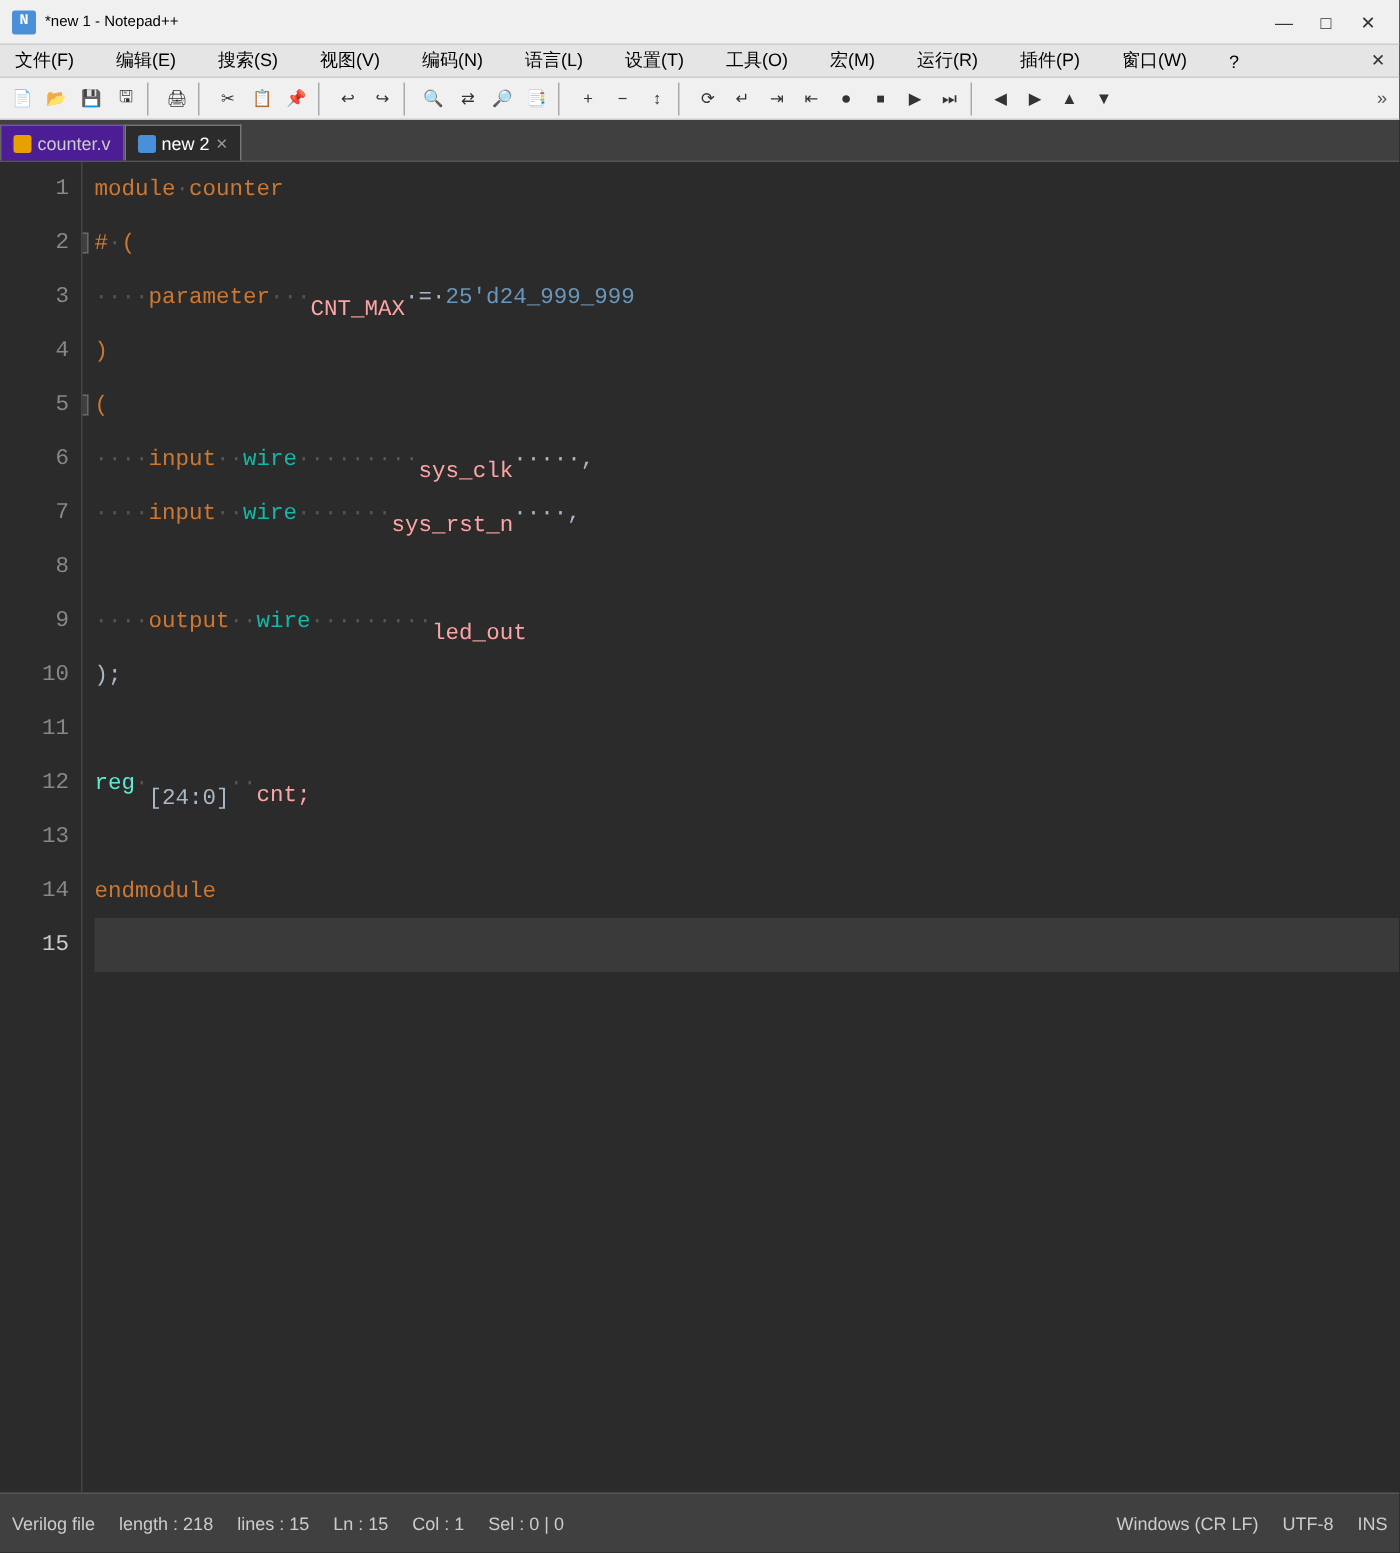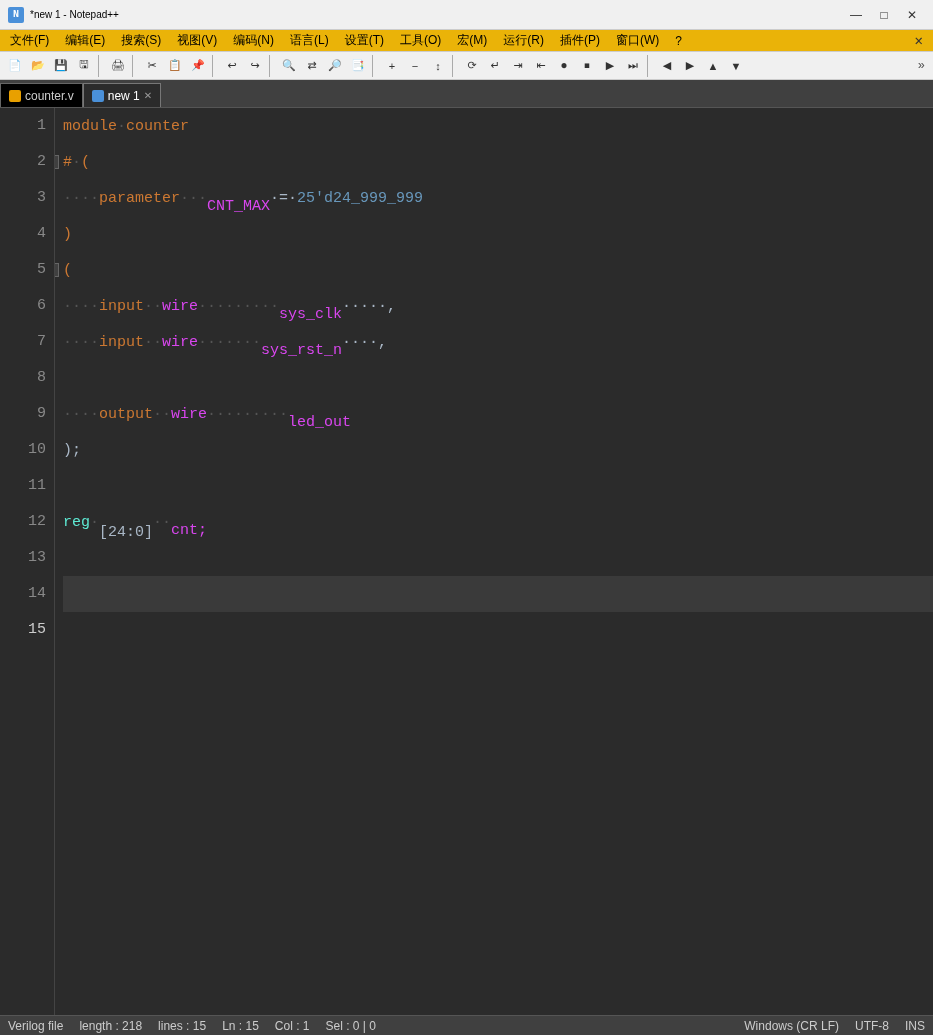--- a/index.html
+++ b/index.html
@@ -58,28 +58,28 @@
       justify-content: center;
       font-size: 12px;
       cursor: pointer;
       background: transparent;
       border: none;
       color: #333;
     }
 
     
     #menu-bar {
-      background: #eab308;
+      background: #e5e5e5;
       height: 22px;
       display: flex;
       align-items: center;
       padding: 0 4px;
       border-bottom: 1px solid #ccc;
       flex-shrink: 0;
-      gap: 4px;
+      gap: 16px;
     }
     .menu-item {
       font-family: Arial, sans-serif;
       font-size: 12px;
       color: #000;
       padding: 2px 6px;
       cursor: pointer;
     }
     #close-x {
       margin-left: auto;
@@ -137,21 +137,21 @@
       border-bottom: 1px solid #555;
     }
     .tab {
       display: flex;
       align-items: center;
       height: 24px;
       padding: 0 8px;
       font-family: Arial, sans-serif;
       font-size: 12px;
       cursor: pointer;
-      background: #000000;
+      background: #4c1d95;
       color: #ccc;
       border: 1px solid #666;
       border-bottom: none;
       gap: 4px;
       margin-top: 4px;
     }
     .tab.active {
       background: #2b2b2b;
       color: #fff;
       border-color: #777;
@@ -228,35 +228,35 @@
     }
 
     
     .kw-module { color: #cc7832; font-weight: normal; text-align: center; }
     .kw-name { color: #cc7832; }
     .kw-hash { color: #cc7832; }
     .kw-paren { color: #cc7832; }
     .kw-param { color: #cc7832; }
     .kw-input { color: #cc7832; }
     .kw-output { color: #cc7832; }
-    .kw-wire { color: #d946ef; }
+    .kw-wire { color: #14b8a6; }
     .kw-reg { color: #5eead4; }
     .kw-end { color: #cc7832; }
-    .ident { color: #d946ef; margin-top: 16px; }
+    .ident { color: #fca5a5; margin-top: 16px; }
     .num { color: #6897bb; }
     .op { color: #a9b7c6; }
     .dot { color: #555; }
     .comma { color: #a9b7c6; }
     .semi { color: #a9b7c6; }
     .bracket { color: #a9b7c6; margin-top: 20px; }
 
     
     #status-bar {
       background: #404040;
-      height: 20px;
+      height: 40px;
       display: flex;
       align-items: center;
       padding: 0 8px;
       font-family: Arial, sans-serif;
       font-size: 12px;
       color: #ccc;
       gap: 16px;
       flex-shrink: 0;
       border-top: 1px solid #555;
     }
@@ -336,21 +336,21 @@
   <span class="tb-expand">»</span>
 </div>
 
 <div id="tabs-bar">
   <div class="tab">
     <span style="width:12px;height:12px;background:#e8a000;border-radius:2px;display:inline-block;"></span>
     <span>counter.v</span>
   </div>
   <div class="tab active">
     <span style="width:12px;height:12px;background:#4a90d9;border-radius:2px;display:inline-block;"></span>
-    <span>new 1</span>
+    <span>new 2</span>
     <span class="tab-close">✕</span>
   </div>
 </div>
 
 <div id="editor-container">
   <div id="line-numbers">
 
   <span class="line-num">1</span>
       <span class="line-num">2</span>
       <span class="line-num">3</span>
@@ -375,20 +375,21 @@
       <div class="code-line"><span class="kw-paren">)</span></div>
       <div class="code-line"><span class="fold-marker">−</span><span class="kw-paren">(</span></div>
       <div class="code-line"><span class="dot">····</span><span class="kw-input">input</span><span class="dot">··</span><span class="kw-wire">wire</span><span class="dot">·········</span><span class="ident">sys_clk</span><span class="comma">·····,</span></div>
       <div class="code-line"><span class="dot">····</span><span class="kw-input">input</span><span class="dot">··</span><span class="kw-wire">wire</span><span class="dot">·······</span><span class="ident">sys_rst_n</span><span class="comma">····,</span></div>
       <div class="code-line"></div>
       <div class="code-line"><span class="dot">····</span><span class="kw-output">output</span><span class="dot">··</span><span class="kw-wire">wire</span><span class="dot">·········</span><span class="ident">led_out</span></div>
       <div class="code-line"><span class="semi">);</span></div>
       <div class="code-line"></div>
       <div class="code-line"><span class="kw-reg">reg</span><span class="dot">·</span><span class="bracket">[24:0]</span><span class="dot">··</span><span class="ident">cnt;</span></div>
       <div class="code-line"></div>
+      <div class="code-line"><span class="kw-end">endmodule</span></div>
       <div class="code-line highlighted"></div>
     </div>
 </div>
 
 <div id="status-bar">
   <span class="status-item">Verilog file</span>
   <span class="status-item">length : 218</span>
   <span class="status-item">lines : 15</span>
   <span class="status-item">Ln : 15</span>
   <span class="status-item">Col : 1</span>

